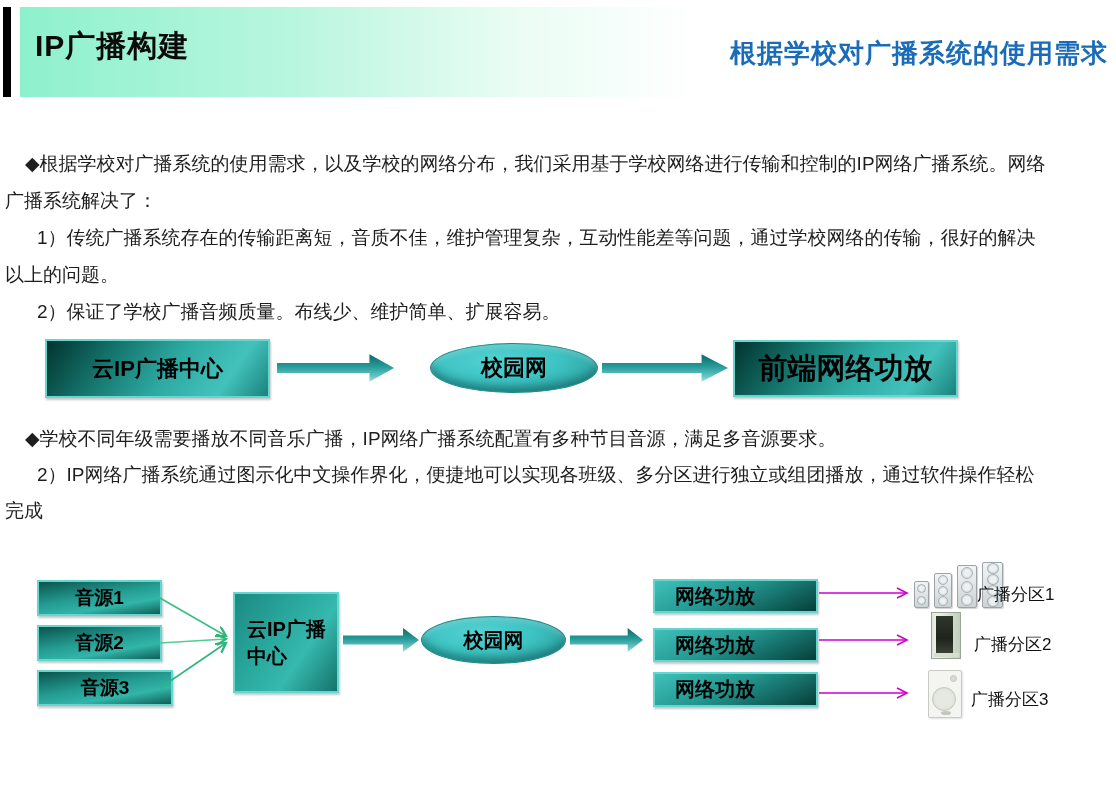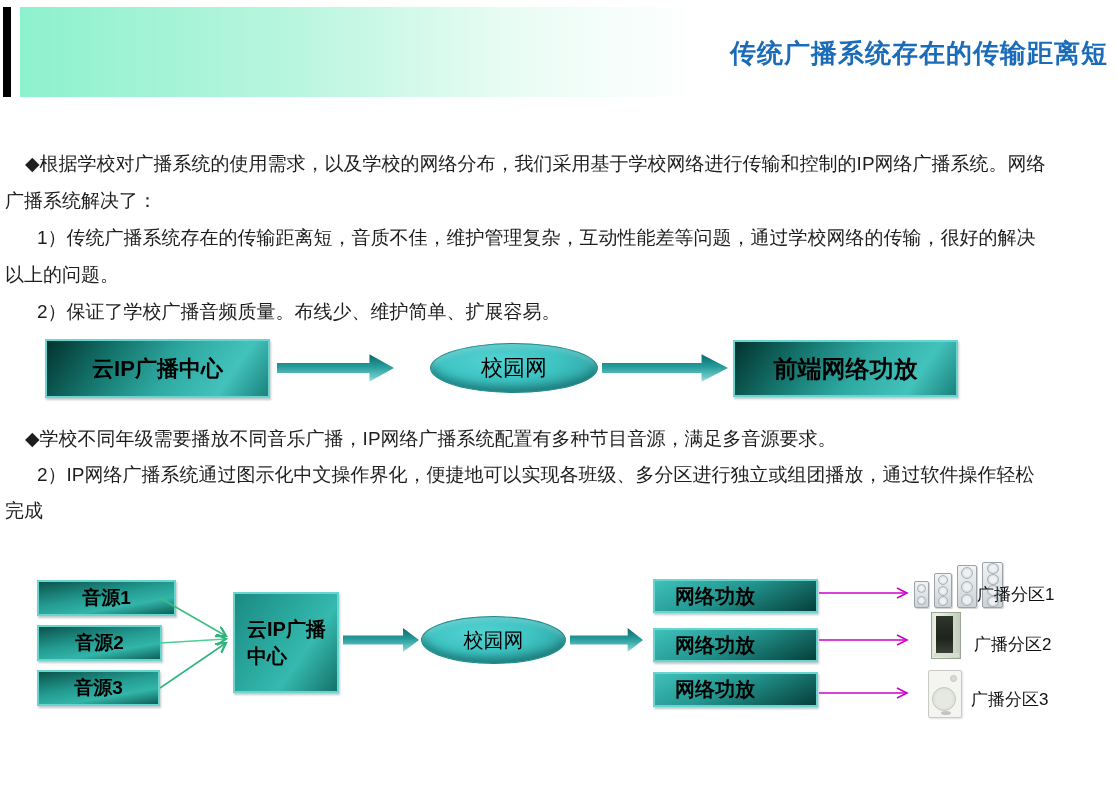--- a/index.html
+++ b/index.html
@@ -31,21 +31,21 @@
   
   .gbox{position:absolute;display:flex;align-items:center;justify-content:center;
         font-weight:bold;color:#000;border:2px solid #68d6ce;box-sizing:border-box;
         box-shadow:1px 2px 2px rgba(0,40,40,.25);}
   .gbox-dark{background:linear-gradient(125deg,#03332e 0%,#14746c 28%,#2ea9a2 55%,#43c2bc 80%,#1a827c 100%);}
   .gbox-src{background:linear-gradient(170deg,#0b544c 0%,#249c92 45%,#33b5a9 70%,#0d5f57 100%);}
   .gbox-down{background:linear-gradient(155deg,#3fc0ba 0%,#23968f 45%,#063e3a 100%);}
   .gbox-center{background:linear-gradient(125deg,#1b8a82 0%,#2aa89e 40%,#36b9ae 65%,#14736b 100%);}
   .net-ellipse{
     position:absolute;border-radius:50%;display:flex;align-items:center;justify-content:center;
-    font-weight:normal;color:#000;
+    font-weight:bold;color:#000;
     background:radial-gradient(ellipse at 40% 35%,#55d2d2 0%,#3dc2c2 45%,#2c9e9e 82%,#1f8888 100%);
     box-shadow:inset 0 -5px 9px rgba(8,70,70,.45), inset 0 3px 5px rgba(255,255,255,.25);
     border:1px solid #1d8a8a;box-sizing:border-box;
   }
   .fat-arrow{
     position:absolute;height:30px;
     clip-path:polygon(0% 33%,79% 33%,79% 4%,100% 50%,79% 96%,79% 67%,0% 67%);
     background:linear-gradient(180deg,#0c6363 0%,#259a9a 45%,#6cc8c8 80%,#bfe6e6 100%);
   }
   .fat-arrow.small{height:26px;}
@@ -75,45 +75,46 @@
     background:#c2c6bd;}
   .zone-label{position:absolute;font-size:17px;color:#111;white-space:nowrap;}
 </style>
 </head>
 <body>
 
 <div class="page">
 
   <div class="accent-strip"></div>
   <div class="header-band"></div>
-  <div class="slogan">传统广播系统存在的传输距离短</div>
+  <div class="page-title">IP广播构建</div>
+  <div class="slogan">根据学校对广播系统的使用需求</div>
 
   <div class="textblock" id="body1">
     <div class="line first">◆根据学校对广播系统的使用需求，以及学校的网络分布，我们采用基于学校网络进行传输和控制的IP网络广播系统。网络</div>
     <div class="line">广播系统解决了：</div>
     <div class="line num">1）传统广播系统存在的传输距离短，音质不佳，维护管理复杂，互动性能差等问题，通过学校网络的传输，很好的解决</div>
     <div class="line">以上的问题。</div>
     <div class="line num">2）保证了学校广播音频质量。布线少、维护简单、扩展容易。</div>
   </div>
 
   <div class="gbox gbox-dark" style="left:45px;top:339px;width:225px;height:59px;font-size:22px;">云IP广播中心</div>
   <div class="fat-arrow" style="left:277px;top:353px;width:117px;"></div>
   <div class="net-ellipse" style="left:430px;top:343px;width:168px;height:50px;font-size:22px;">校园网</div>
   <div class="fat-arrow" style="left:602px;top:353px;width:126px;"></div>
-  <div class="gbox gbox-dark" style="left:733px;top:340px;width:225px;height:57px;font-size:24px;">前端网络功放</div>
+  <div class="gbox gbox-dark" style="left:733px;top:340px;width:225px;height:57px;font-size:29px;">前端网络功放</div>
 
   <div class="textblock" id="body2">
     <div class="line first">◆学校不同年级需要播放不同音乐广播，IP网络广播系统配置有多种节目音源，满足多音源要求。</div>
     <div class="line num">2）IP网络广播系统通过图示化中文操作界化，便捷地可以实现各班级、多分区进行独立或组团播放，通过软件操作轻松</div>
     <div class="line">完成</div>
   </div>
 
-  <div class="gbox gbox-src" style="left:37px;top:580px;width:139px;height:36px;font-size:19px;">音源1</div>
+  <div class="gbox gbox-src" style="left:37px;top:580px;width:125px;height:36px;font-size:19px;">音源1</div>
   <div class="gbox gbox-src" style="left:37px;top:625px;width:125px;height:36px;font-size:19px;">音源2</div>
-  <div class="gbox gbox-src" style="left:37px;top:670px;width:123px;height:36px;font-size:19px;">音源3</div>
+  <div class="gbox gbox-src" style="left:37px;top:670px;width:136px;height:36px;font-size:19px;">音源3</div>
 
   <svg class="thin-arrow-svg" style="left:160px;top:588px;" width="78" height="110">
     <defs>
       <marker id="gah" markerWidth="9" markerHeight="9" refX="6" refY="3.5" orient="auto">
         <path d="M0 0 L6 3.5 L0 7" stroke="#2fb57c" fill="none" stroke-width="1.4"></path>
       </marker>
     </defs>
     <line x1="0" y1="10" x2="66" y2="48" stroke="#3dbd85" stroke-width="1.6" marker-end="url(#gah)"></line>
     <line x1="0" y1="55" x2="66" y2="51" stroke="#4ccf92" stroke-width="1.6" marker-end="url(#gah)"></line>
     <line x1="0" y1="100" x2="66" y2="55" stroke="#2fb57c" stroke-width="1.6" marker-end="url(#gah)"></line>

